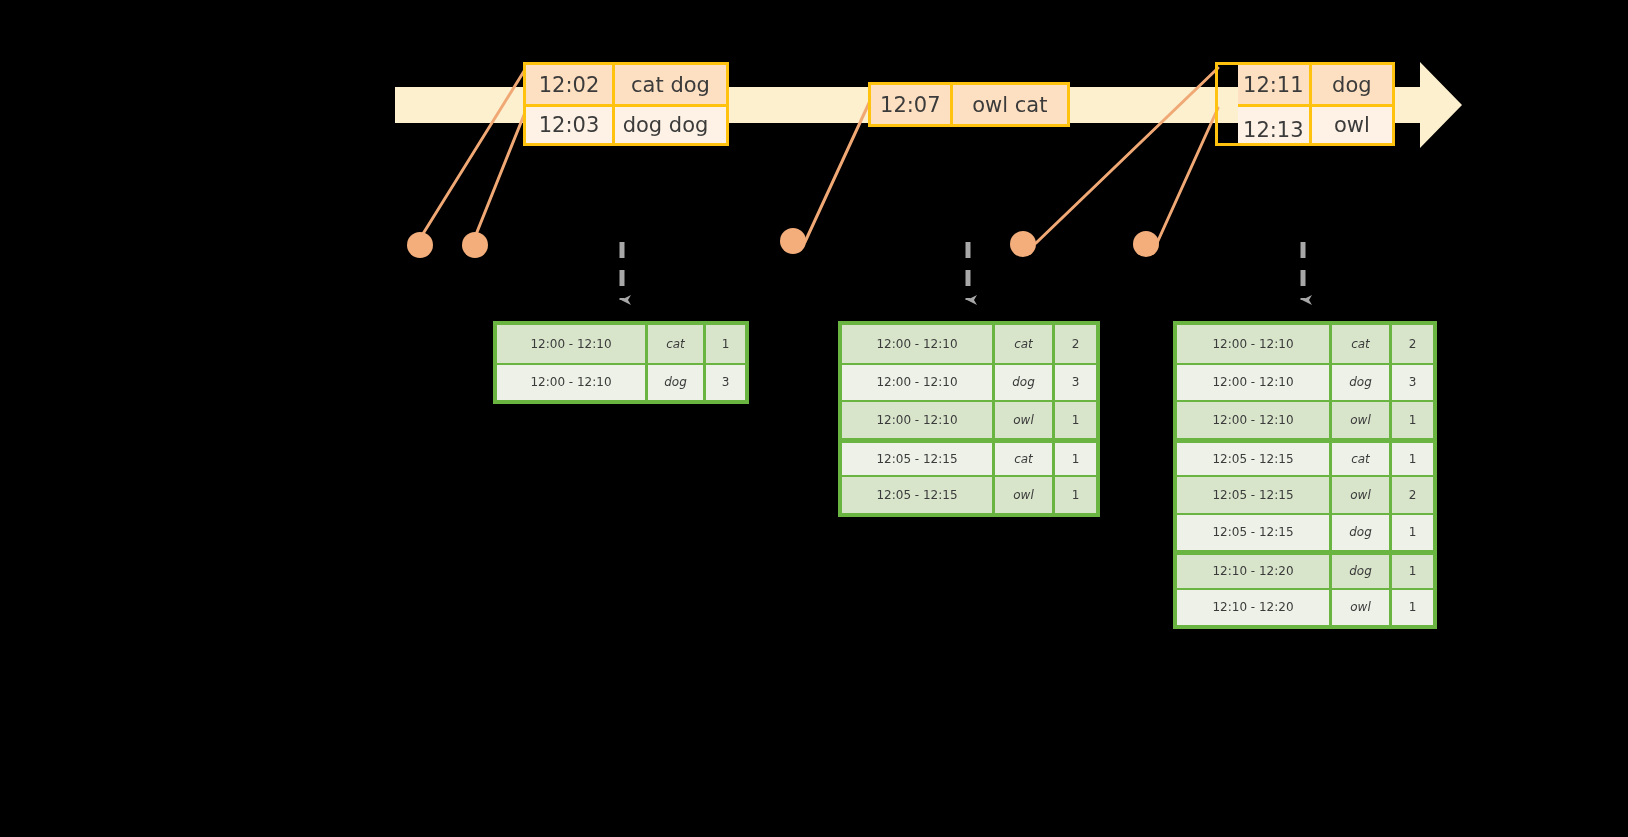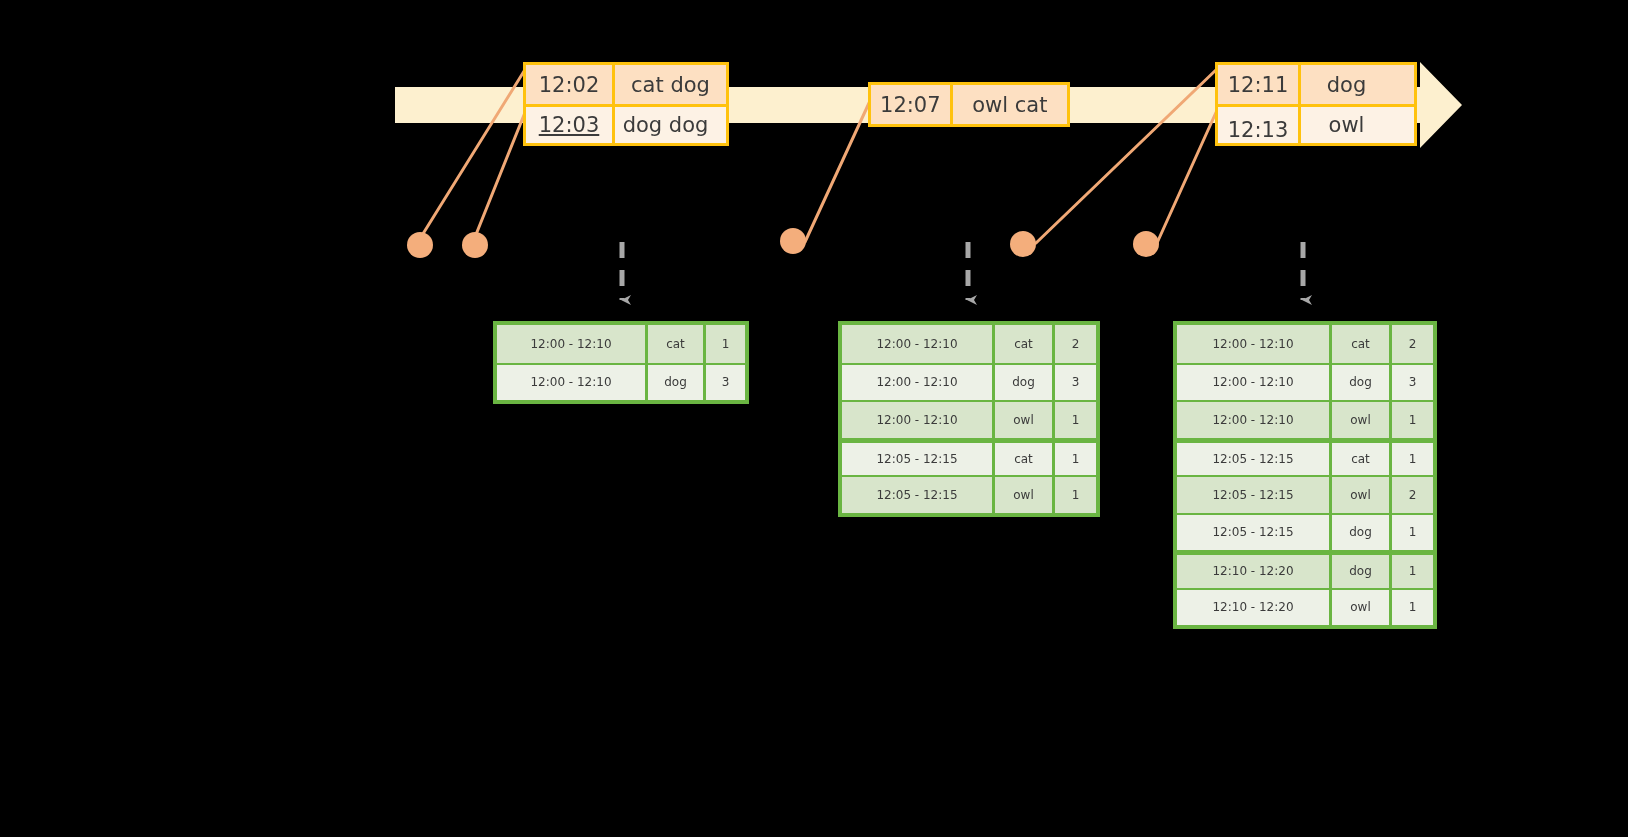--- a/index.html
+++ b/index.html
@@ -34,21 +34,21 @@
   .res-row.dark .cell{background:#D8E5CB;}
   .res-row.light .cell{background:#EDF1E7;}
   .res-row + .res-row .cell{border-top:2px solid #6AB542;}
   .res-row.group-start + .res-row .cell,
   .res-row.group-break .cell{border-top:5px solid #6AB542;}
   .cell{
     display:flex;align-items:center;justify-content:center;
     font-size:12px;color:#3b3b3b;box-sizing:border-box;
   }
   .cell.c-window{width:148px;}
-  .cell.c-key{width:58px;border-left:3px solid #6AB542;}
+  .cell.c-key{width:58px;border-left:3px solid #6AB542;font-style:italic;}
   .cell.c-count{width:42px;border-left:3px solid #6AB542;}
 
   .t2 .cell.c-window{width:150px;}
   .t2 .cell.c-key{width:60px;}
   .t2 .cell.c-count{width:44px;}
 
   .t3 .cell.c-window{width:152px;}
   .t3 .cell.c-key{width:60px;}
   .t3 .cell.c-count{width:44px;}
 </style>
@@ -91,33 +91,33 @@
       <line x1="1303" y1="242" x2="1303" y2="300" marker-end="url(#dash-head)"></line>
     </g>
   </svg>
 
   <div class="event-group" id="event-group-0" style="left:523px;top:62px;width:206px;">
     <div class="event-row dark">
       <span class="event-time" style="width:86px;">12:02</span>
       <span class="event-val" style="width:114px;">cat dog</span>
     </div>
     <div class="event-row light">
-      <span class="event-time" style="width:86px;text-decoration:underline;">12:03</span>
+      <span class="event-time" style="width:86px;">12:03</span>
       <span class="event-val" style="width:104px;">dog dog</span>
     </div>
   </div>
 
   <div class="event-group" id="event-group-1" style="left:868px;top:82px;width:202px;">
     <div class="event-row dark">
       <span class="event-time" style="width:86px;">12:07</span>
       <span class="event-val" style="width:128px;">owl cat</span>
     </div>
   </div>
 
-  <div class="event-group" id="event-group-2" style="left:1215px;top:62px;width:202px;">
+  <div class="event-group" id="event-group-2" style="left:1215px;top:62px;width:180px;padding-left:20px;">
     <div class="event-row dark">
       <span class="event-time" style="width:80px;">12:11</span>
       <span class="event-val" style="width:94px;">dog</span>
     </div>
     <div class="event-row light">
       <span class="event-time" style="width:80px;margin-top:10px;">12:13</span>
       <span class="event-val" style="width:94px;">owl</span>
     </div>
   </div>
 

